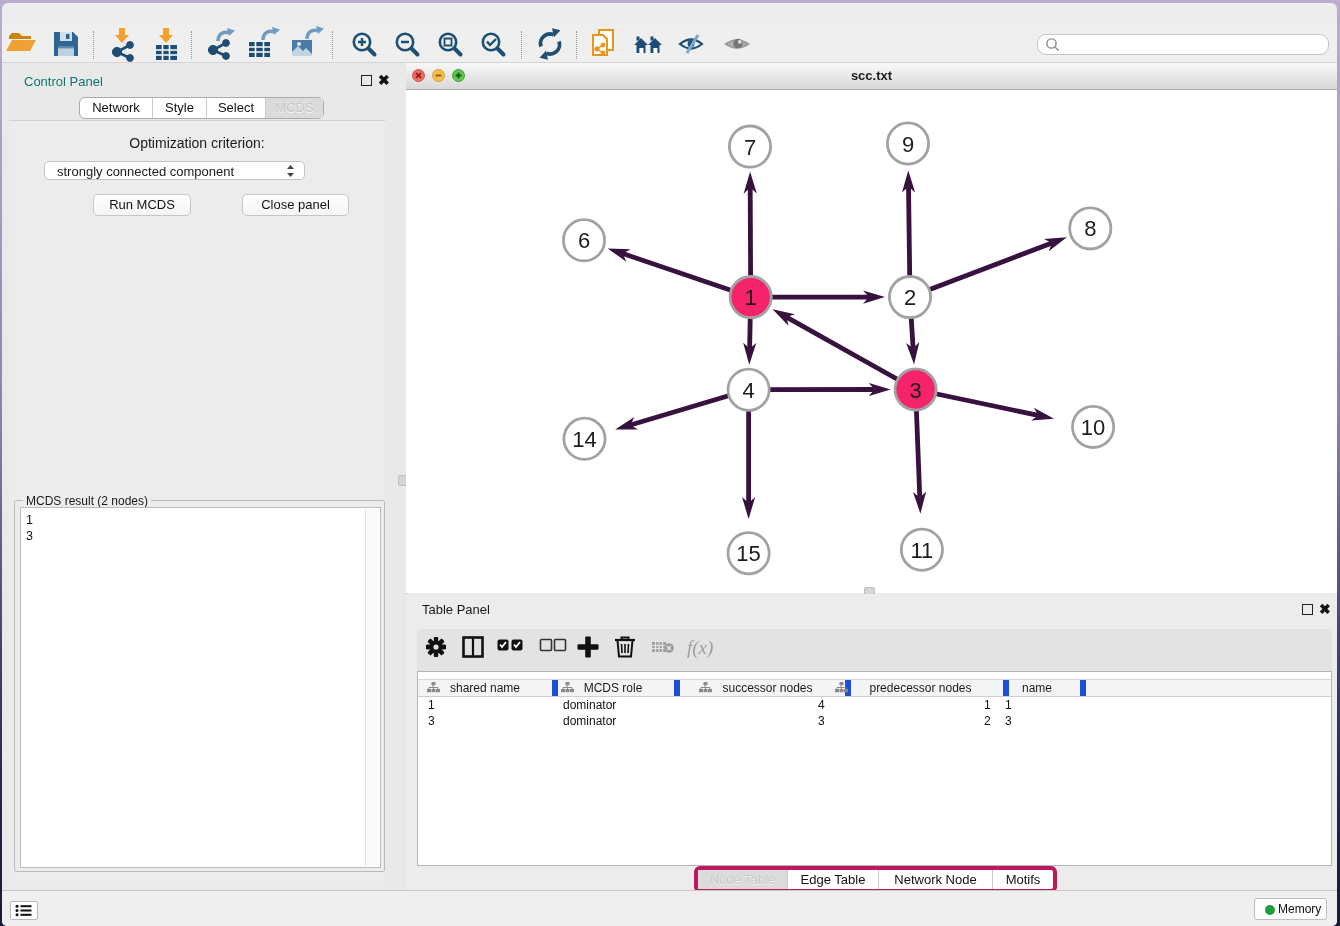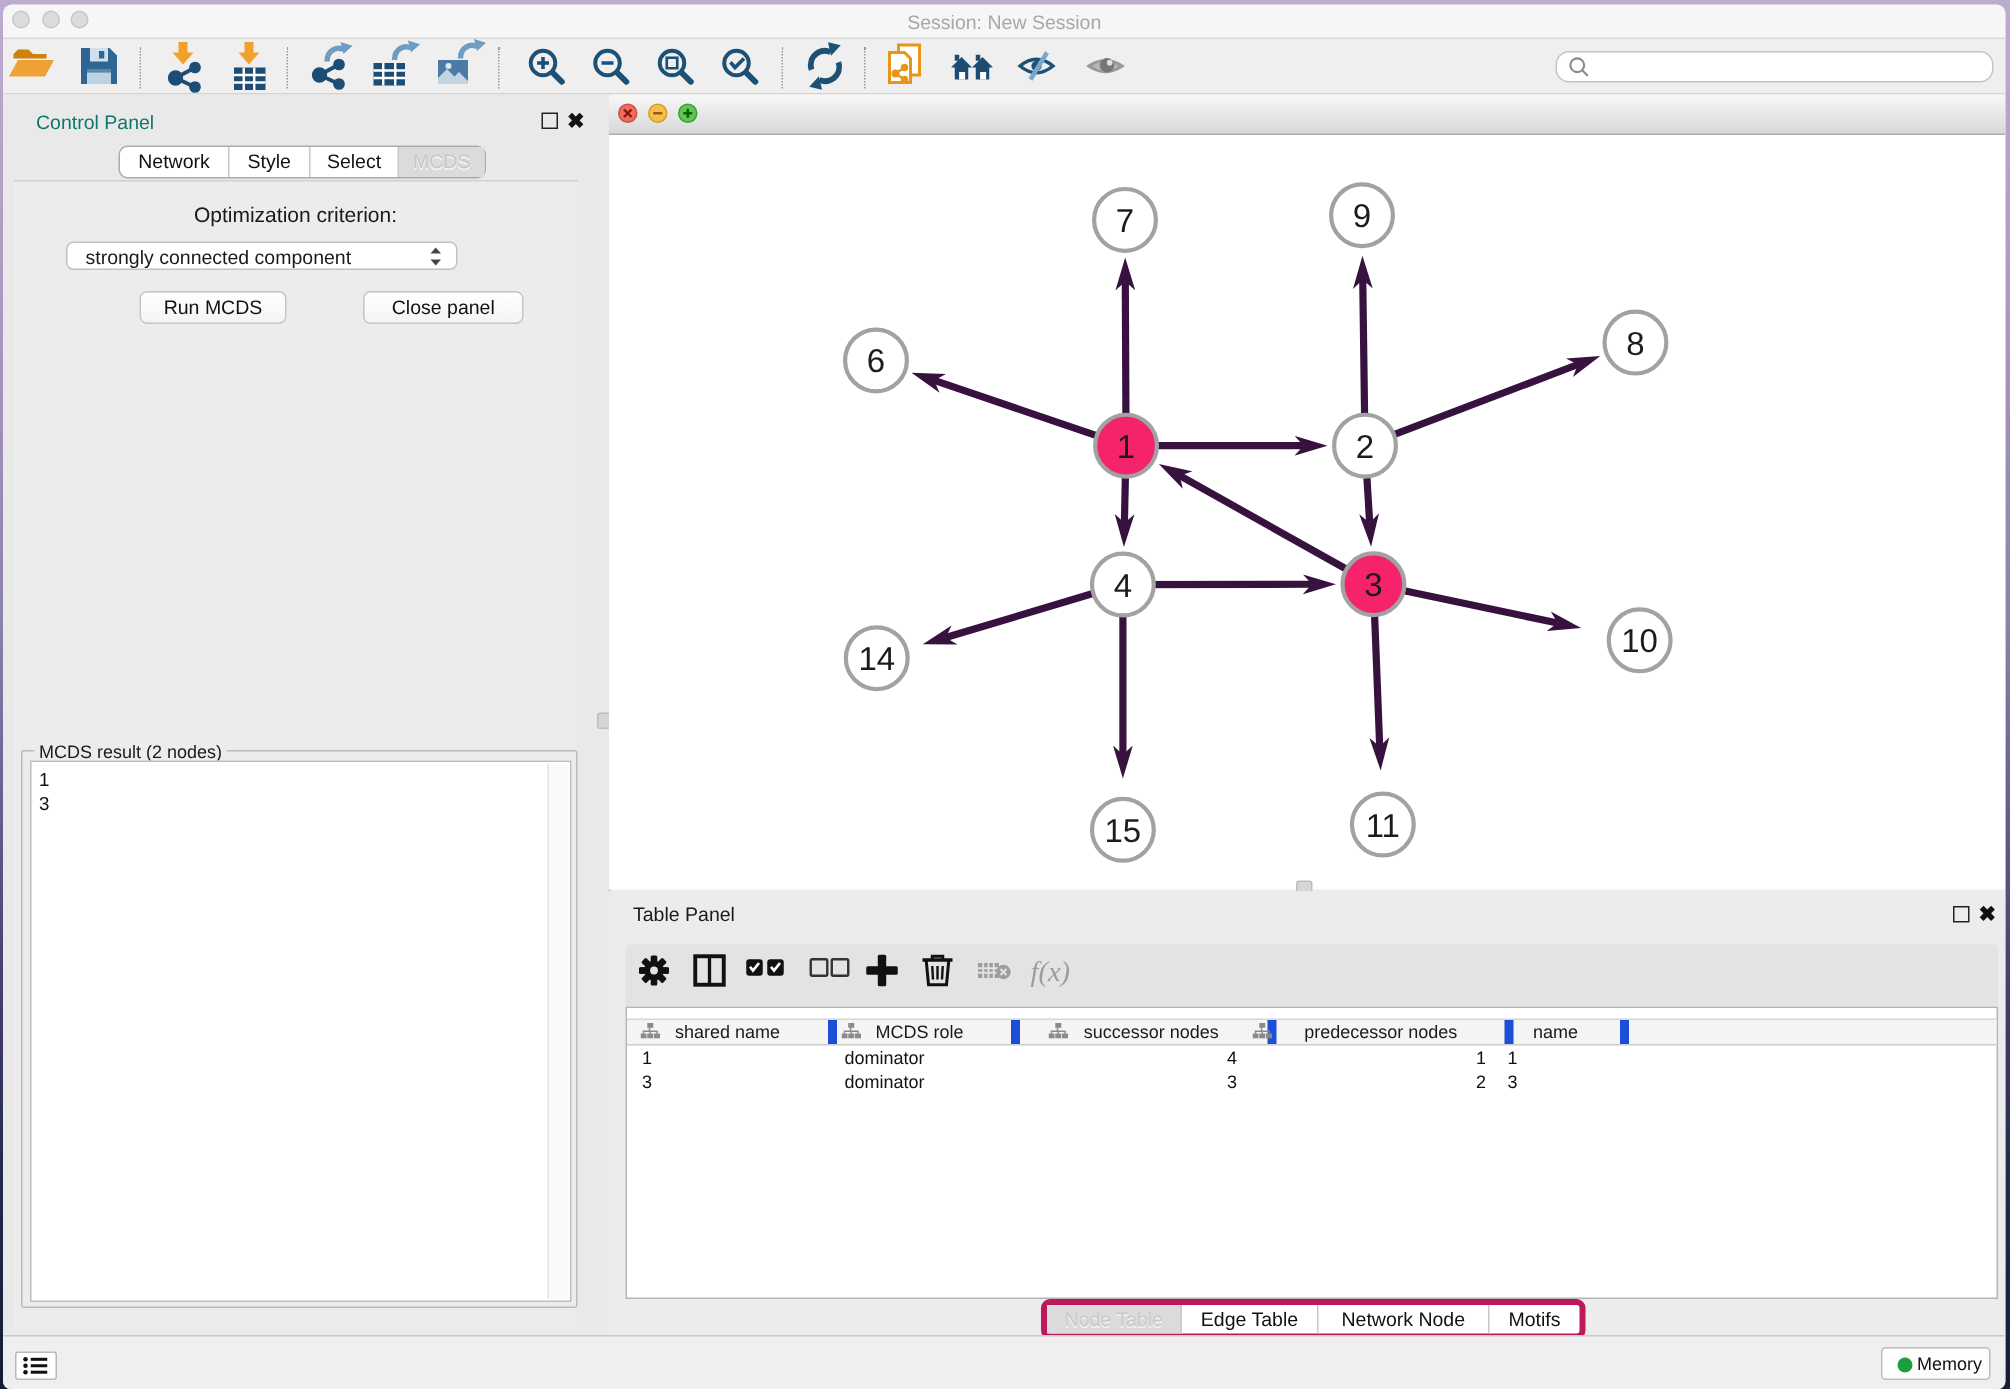--- a/index.html
+++ b/index.html
@@ -59,26 +59,20 @@
   
   #status{position:absolute;left:0;top:887px;width:100%;height:36px;background:#efefef;border-top:1px solid #c9c9c9;}
   #listbtn{position:absolute;left:8px;top:10px;width:26px;height:17px;background:#fff;border:1px solid #b9b9b9;border-radius:2px;}
   #membtn{position:absolute;left:1252px;top:7px;width:73px;height:22px;background:#fdfdfd;border:1px solid #bdbdbd;border-radius:3px;box-sizing:border-box;}
   #membtn span{position:absolute;left:23px;top:3px;font-size:12px;color:#111;}
   #memdot{position:absolute;left:10px;top:6px;width:10px;height:10px;border-radius:50%;background:#1d9e3c;}
 </style>
 </head>
 <body>
 <div id="win">
-  <div id="titlebar">
-    <div class="tl" style="left:6px;"></div>
-    <div class="tl" style="left:26px;"></div>
-    <div class="tl" style="left:45px;"></div>
-    <div id="wtitle">Session: New Session</div>
-  </div>
   <div id="toolbar">
     <div class="sep" style="left:91px;"></div>
     <div class="sep" style="left:189px;"></div>
     <div class="sep" style="left:330px;"></div>
     <div class="sep" style="left:519px;"></div>
     <div class="sep" style="left:574px;"></div>
     <div id="search">
       <svg width="16" height="16" style="position:absolute;left:7px;top:2px;" viewBox="0 0 16 16">
         <circle cx="6.5" cy="6.5" r="4.6" fill="none" stroke="#8a8a8a" stroke-width="1.4"></circle>
         <line x1="10" y1="10" x2="13.6" y2="13.6" stroke="#8a8a8a" stroke-width="1.4"></line>
@@ -265,20 +259,21 @@
       <div class="fl" style="left:26px;background:#f6be4f;border:1px solid #d99e23;">
           <svg width="11" height="11" viewBox="0 0 11 11">
             <path d="M2.5,5.5 h6" stroke="#90610a" stroke-width="1.8"></path>
           </svg>
         </div>
       <div class="fl" style="left:46px;background:#62c554;border:1px solid #35a32c;">
           <svg width="11" height="11" viewBox="0 0 11 11">
             <path d="M2.5,5.5 h6 M5.5,2.5 v6" stroke="#0e5d10" stroke-width="1.8"></path>
           </svg>
         </div>
+      <div id="fname">scc.txt</div>
     </div>
     <div id="canvas">
       <svg id="graph" width="931" height="503" viewBox="0 0 931 503">
         <defs>
           <marker id="arr" markerWidth="22" markerHeight="14" refX="6" refY="7" orient="auto" markerUnits="userSpaceOnUse">
             <path d="M22,7 L0,0.4 L6,7 L0,13.6 Z" fill="#38123f"></path>
           </marker>
         </defs>
         <g stroke="#38123f" stroke-width="4.8" marker-end="url(#arr)">
           <line x1="344.7" y1="207.1" x2="344.2" y2="97.6"></line>

